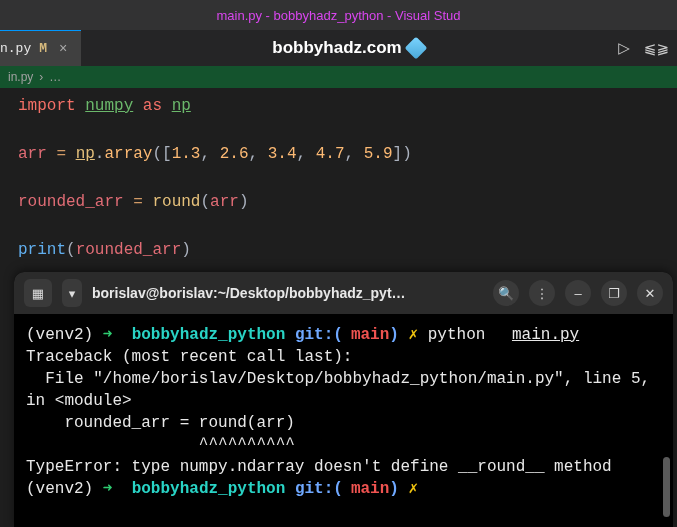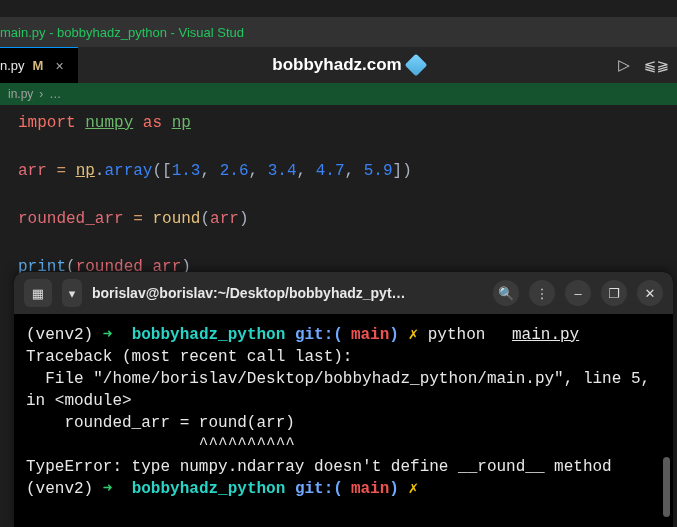--- a/index.html
+++ b/index.html
@@ -10,41 +10,41 @@
     font-family: "Segoe UI", Arial, sans-serif;
     color: #cccccc;
     overflow: hidden;
     position: relative;
   }
   .titlebar {
     height: 30px;
     background: #323233;
     display: flex;
     align-items: center;
-    justify-content: flex-start;
+    justify-content: center;
     font-size: 13px;
-    color: #22c55e;
-    margin-top: 17px;
+    color: #d946ef;
   }
   .toolbar-row {
     height: 36px;
     background: #252526;
     display: flex;
     align-items: center;
     position: relative;
   }
   .tab {
     height: 36px;
     display: flex;
     align-items: center;
     padding: 0 10px 0 0;
-    background: #000000;
+    background: #404040;
     border-top: 1px solid #0098ff;
     gap: 8px;
     font-size: 13px;
+    font-family: Liberation Mono, monospace;
   }
   .tab-name { color: #e8e8e8; }
   .tab-mod { color: #d7ba7d; font-weight: bold; }
   .tab-close { color: #aaaaaa; font-size: 14px; padding: 0 4px; }
   .center-label {
     position: absolute;
     left: 0; right: 0;
     display: flex;
     align-items: center;
     justify-content: center;
@@ -87,23 +87,23 @@
     line-height: 24px;
   }
   .line { white-space: pre; min-height:24px;}
   .kw-import { color: #f47067; }
   .mod-numpy { color: #6bb86b; text-decoration: underline; }
   .kw-as { color: #f47067; }
   .mod-np { color: #6bb86b; text-decoration: underline; }
   .var { color: #e06c75; }
   .op { color: #d19a66; }
   .obj { color: #e5c07b; text-decoration: underline; }
-  .prop { color: #3b82f6; }
+  .prop { color: #fdba74; }
   .punc { color: #abb2bf; }
-  .num { color: #3b82f6; margin-top: 20px; }
+  .num { color: #fdba74; margin-top: 20px; }
   .func-round { color: #e5c07b; }
   .func-print { color: #61afef; }
   .terminal {
     position: absolute;
     left: 14px; right: 4px; top: 272px; bottom: 0;
     background: #000000;
     border-radius: 10px 10px 0 0;
     overflow: hidden;
     box-shadow: 0 -2px 10px rgba(0,0,0,.5);
   }

